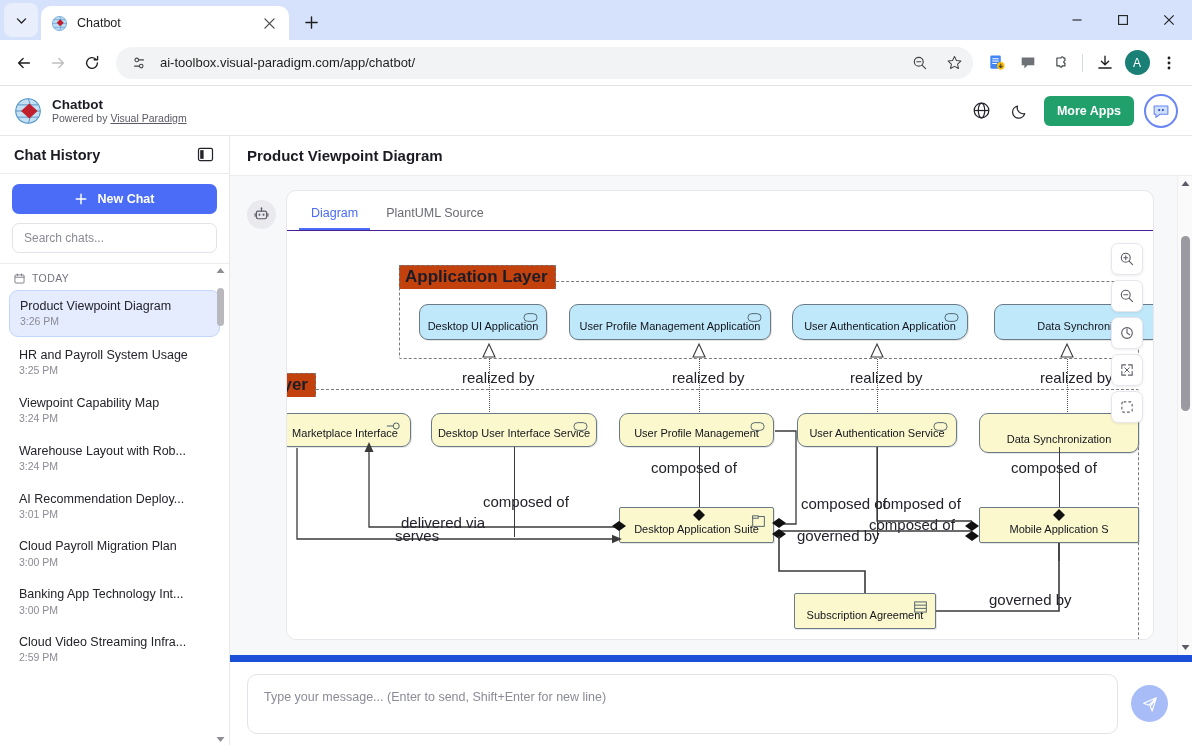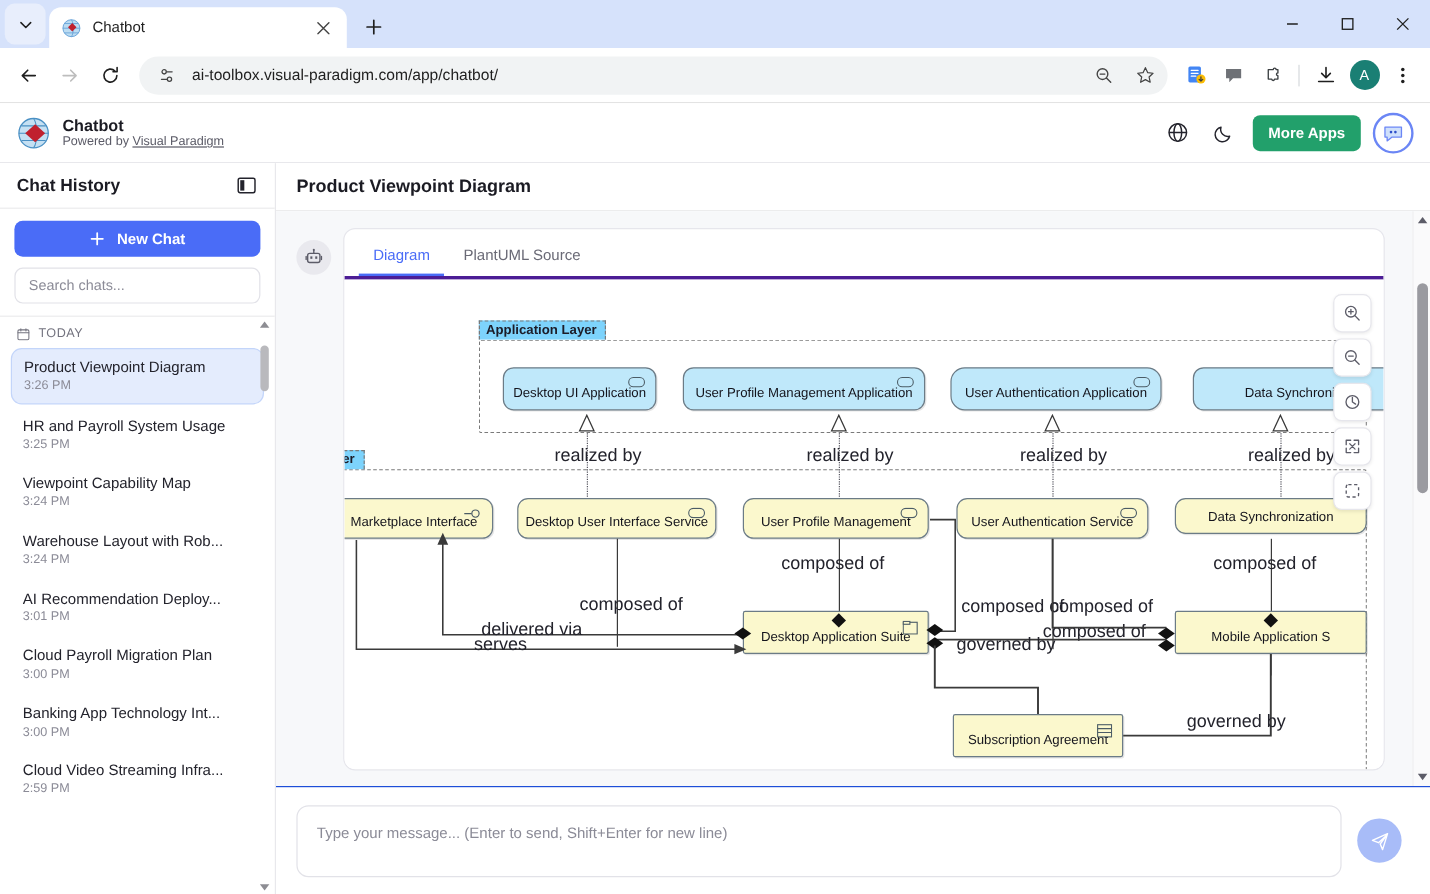--- a/index.html
+++ b/index.html
@@ -148,21 +148,21 @@
   .msg-row{ display:flex; gap:10px; padding-left:17px; padding-right:38px; }
   .msg-avatar{
     width:29px; height:29px; border-radius:50%; background:#e9e9ee; flex:none;
     display:flex; align-items:center; justify-content:center; margin-top:10px;
   }
   .msg-card{
     flex:1; min-width:0; background:#fff; border:1px solid #e6e6ec;
     border-radius:10px; overflow:hidden;
   }
   .tabs-row{ display:flex; gap:4px; padding:8px 12px 0;
-    border-bottom:3px solid #4c1d95; }
+    border-bottom:1px solid #4c1d95; }
   .dtab{
     font-size:12.5px; color:#6a6a76; padding:7px 12px 8px;
     border-bottom:2px solid transparent; cursor:pointer; white-space:nowrap;
   }
   .dtab.active{ color:#4a6cf7; border-bottom-color:#4a6cf7; font-weight:400; }
 
   .diagram-wrap{
     position:relative; height:408px; overflow:hidden; background:#fff;
   }
   .diagram-canvas{
@@ -172,21 +172,21 @@
   
   .dg-title{
     position:absolute; font-size:12.5px; font-weight:700; color:#1c1c28;
     white-space:nowrap;
   }
   .layer-box{
     position:absolute; border:1.6px dashed #7a7a7a; border-radius:2px;
   }
   .layer-tab{
     position:absolute; border:1.6px dashed #7a7a7a; border-bottom:none;
-    background:#7dd3fc; font-size:11px; font-weight:700; color:#1c1c28;
+    background:#c2410c; font-size:17px; font-weight:700; color:#1c1c28;
     padding:1px 7px 2px 5px; white-space:nowrap;
   }
   .node{
     position:absolute; border:1.1px solid #6b7b86; border-radius:9px;
     display:flex; align-items:flex-end; justify-content:center;
     font-size:11px; color:#14141c; white-space:nowrap; padding-bottom:7px;
     box-shadow:1px 1px 0 rgba(0,0,0,.1);
   }
   .node.app{ background:#bfe8fa; }
   .node.svc{ background:#fbf8cd; }
@@ -215,21 +215,21 @@
   }
   .cs-arrow{ position:absolute; left:0; width:15px; height:15px;
     display:flex; align-items:center; justify-content:center; cursor:pointer;}
   .cs-arrow.up{ top:0; } .cs-arrow.down{ bottom:0; }
   .cs-thumb{ position:absolute; left:3px; top:60px; width:9px; height:175px;
     background:#9a9aa0; border-radius:5px; cursor:pointer; }
 
   
   .composer{
     height:90px; background:#fff; display:flex; align-items:center;
-    gap:13px; padding:0 24px 0 17px; border-top:1px solid #1d4ed8;
+    gap:13px; padding:0 24px 0 17px; border-top:7px solid #1d4ed8;
   }
   .composer-input{
     flex:1; height:60px; border:1px solid #e2e2e8; border-radius:10px;
     padding:14px 16px; font-size:12.5px; color:#23232c; font-family:inherit;
     resize:none; outline:none; line-height:1.4;
   }
   .composer-input::placeholder{ color:#8b8b97; }
   .send-btn{
     width:37px; height:37px; border-radius:50%; background:#a8bcf8;
     border:none; display:flex; align-items:center; justify-content:center;
@@ -581,21 +581,21 @@
                 </span>
               </div>
               <div class="node svc" style="left:618px; top:182px; width:160px; height:34px;">
                 <span>User Authentication Service</span>
                 <span class="badge">
                   <svg width="15" height="9" viewBox="0 0 16 10">
                       <rect x=".7" y=".7" width="14.6" height="8.6" rx="4.3" fill="#fbf8cd" stroke="#4b5c66" stroke-width="1"></rect>
                     </svg>
                 </span>
               </div>
-              <div class="node svc" style="left:800px; top:182px; width:160px; height:30px;">
+              <div class="node svc" style="left:800px; top:182px; width:160px; height:40px;">
                 <span>Data Synchronization</span>
               </div>
 
               <div class="vline" style="left:520px; top:216px; height:62px;"></div>
               <div class="vline" style="left:880px; top:216px; height:62px;"></div>
               <div class="vline" style="left:335px; top:216px; height:90px;"></div>
               <div class="vline" style="left:698px; top:216px; height:92px;"></div>
 
               <div class="edge-label" style="left:472px; top:228px;">composed of</div>
               <div class="edge-label" style="left:832px; top:228px;">composed of</div>

